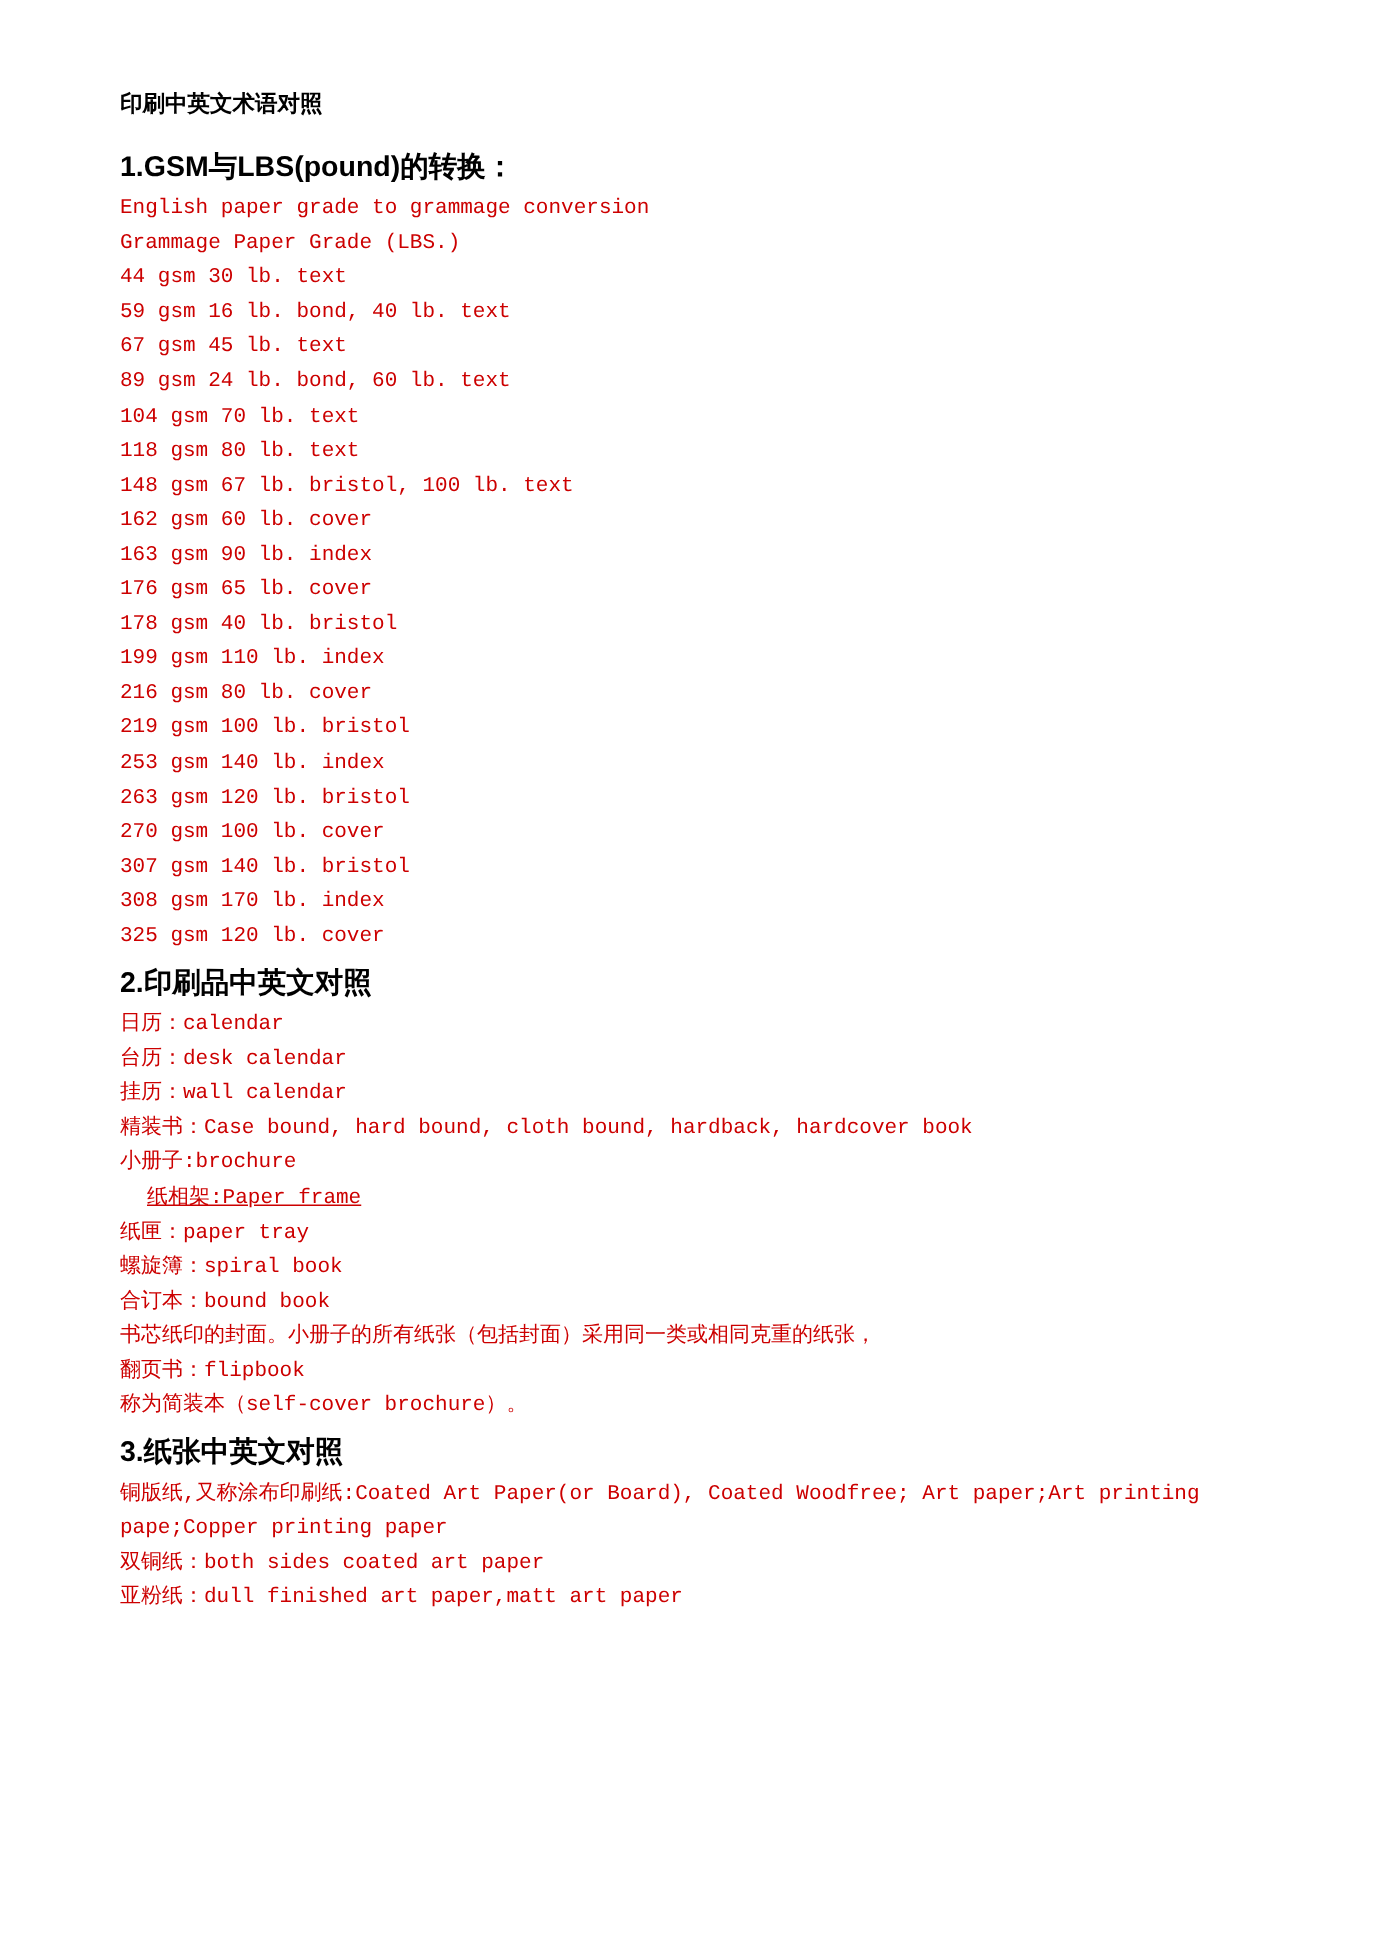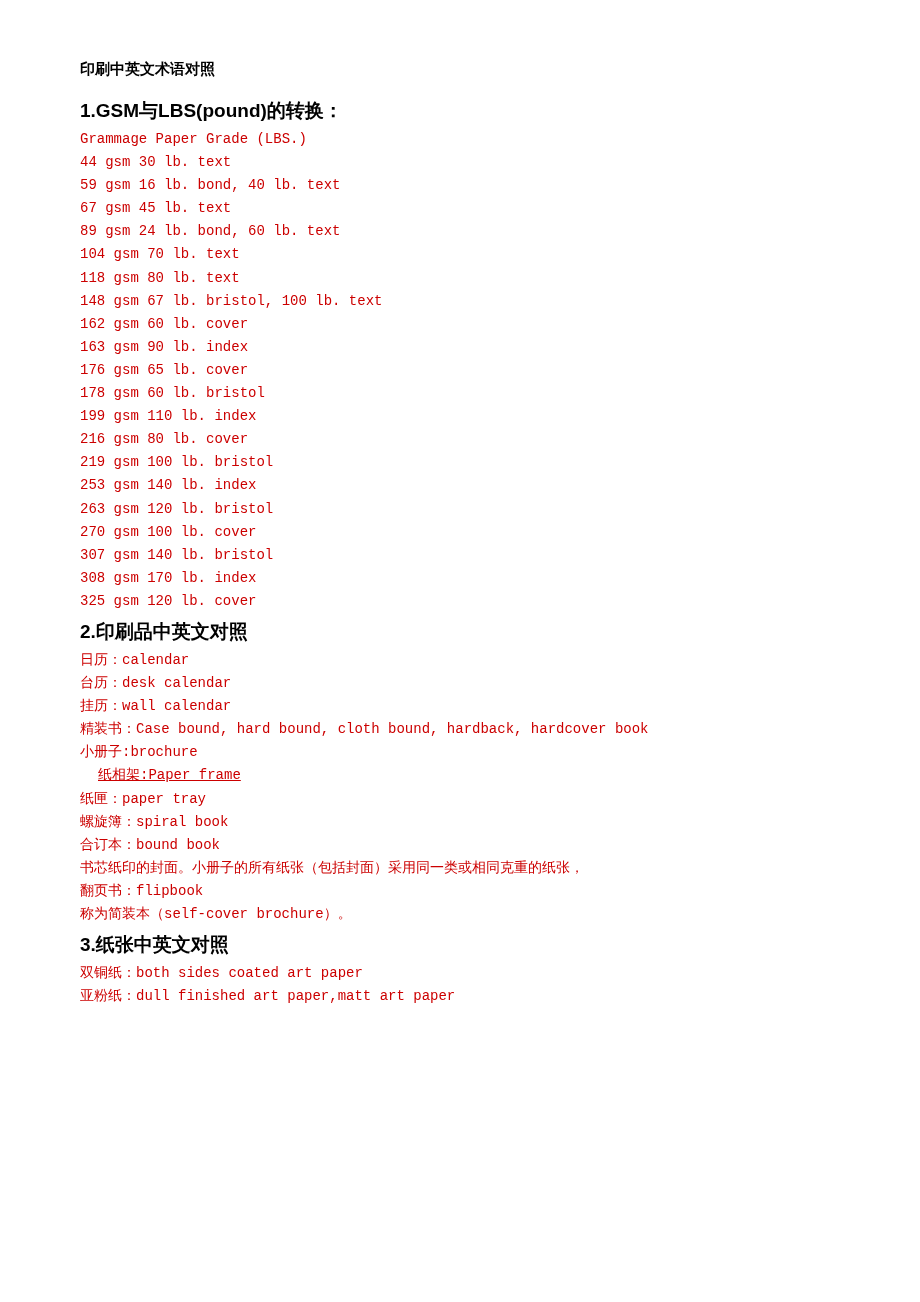--- a/index.html
+++ b/index.html
@@ -44,34 +44,35 @@
     }
   </style>
 </head>
 <body>
 
 <div>
 
   <div class="title">印刷中英文术语对照</div>
 
   <div class="section-header">1.GSM与LBS(pound)的转换：</div>
+  <div class="line">English paper grade to grammage conversion</div>
   <div class="line">Grammage Paper Grade (LBS.)</div>
 
   <div id="gsm-list">
       <div class="line">44 gsm 30 lb. text</div>
       <div class="line">59 gsm 16 lb. bond, 40 lb. text</div>
       <div class="line">67 gsm 45 lb. text</div>
       <div class="line">89 gsm 24 lb. bond, 60 lb. text</div>
       <div class="line">104 gsm 70 lb. text</div>
       <div class="line">118 gsm 80 lb. text</div>
       <div class="line">148 gsm 67 lb. bristol, 100 lb. text</div>
       <div class="line">162 gsm 60 lb. cover</div>
       <div class="line">163 gsm 90 lb. index</div>
       <div class="line">176 gsm 65 lb. cover</div>
-      <div class="line">178 gsm 60 lb. bristol</div>
+      <div class="line">178 gsm 40 lb. bristol</div>
       <div class="line">199 gsm 110 lb. index</div>
       <div class="line">216 gsm 80 lb. cover</div>
       <div class="line">219 gsm 100 lb. bristol</div>
       <div class="line">253 gsm 140 lb. index</div>
       <div class="line">263 gsm 120 lb. bristol</div>
       <div class="line">270 gsm 100 lb. cover</div>
       <div class="line">307 gsm 140 lb. bristol</div>
       <div class="line">308 gsm 170 lb. index</div>
       <div class="line">325 gsm 120 lb. cover</div>
     </div>
@@ -89,17 +90,18 @@
       <div class="line">螺旋簿：spiral book</div>
       <div class="line">合订本：bound book</div>
       <div class="line">书芯纸印的封面。小册子的所有纸张（包括封面）采用同一类或相同克重的纸张，</div>
       <div class="line">翻页书：flipbook</div>
       <div class="line">称为简装本（self-cover brochure）。</div>
     </div>
 
   <div class="section-header">3.纸张中英文对照</div>
 
   <div id="section3-list">
+      <div class="line">铜版纸,又称涂布印刷纸:Coated Art Paper(or Board), Coated Woodfree; Art paper;Art printing pape;Copper printing paper</div>
       <div class="line">双铜纸：both sides coated art paper</div>
       <div class="line">亚粉纸：dull finished art paper,matt art paper</div>
     </div>
 
 </div>
 
 </body></html>

